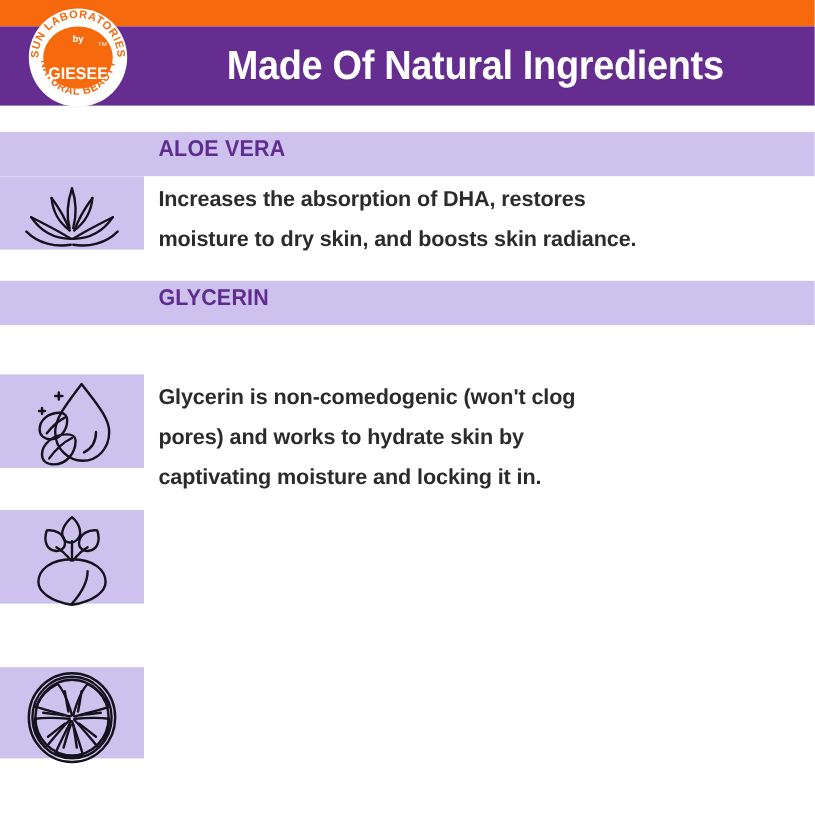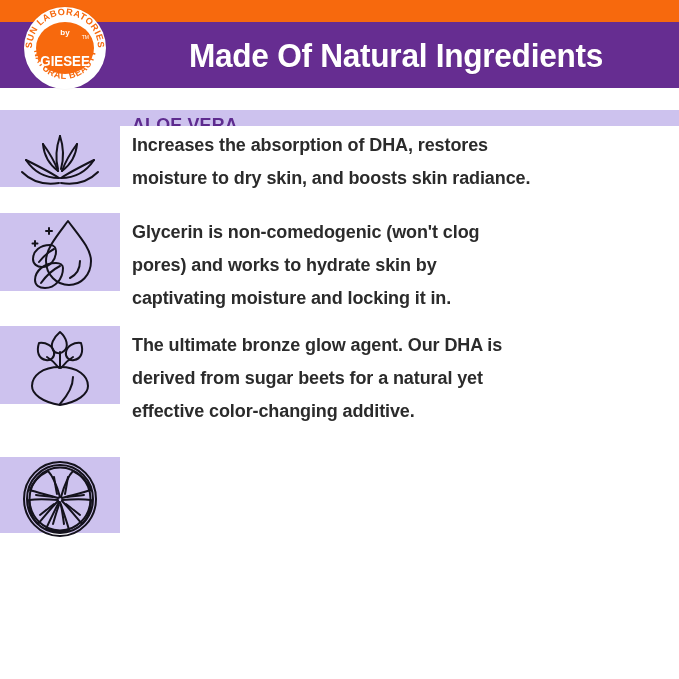--- a/index.html
+++ b/index.html
@@ -100,21 +100,21 @@
   }
 
   
   .section{
     position:relative;
     width:679px;
   }
   .title-band{
     position:relative;
     width:679px;
-    height:16px;
+    height:37px;
     background:#cdc2ee;
   }
   .title-text{
     position:absolute;
     left:132px;
     top:4px;
     color:#5e2b8f;
     font-size:19px;
     font-weight:bold;
     letter-spacing:0.2px;
@@ -214,21 +214,24 @@
     </div>
     <div class="text-cell">
       <div class="body-text">Increases the absorption of DHA, restores
 moisture to dry skin, and boosts skin radiance.</div>
     </div>
   </div>
   <div class="spacer" style="height:26px;"></div>
 </div>
 
 <div class="section">
-  <div class="body-row" style="height:78px;">
+  <div class="title-band">
+    <div class="title-text">GLYCERIN</div>
+  </div>
+  <div class="body-row" style="height:78px;margin-top:41px;">
     <div class="icon-cell">
       <svg class="ic" width="84" height="76" viewBox="0 0 84 76">
         <path d="M50 6 C38 22 28 34 28 46 C28 60 39 70 51 70 C63 70 73 60 73 46 C73 34 62 22 50 6 Z"></path>
         <path d="M62 46 C62 54 58 60 52 63" stroke-width="2"></path>
         <path d="M32 30 C22 30 15 36 15 44 C15 49 19 52 24 52 C32 52 38 45 38 36 C38 33 36 30 32 30 Z"></path>
         <path d="M21 47 C25 42 30 37 36 34"></path>
         <path d="M38 48 C26 48 17 56 17 65 C17 70 21 73 27 73 C37 73 45 64 45 53 C45 50 42 48 38 48 Z"></path>
         <path d="M23 68 C28 61 34 55 42 51"></path>
         <path d="M31 13 L31 19" stroke-width="2.4"></path>
         <path d="M28 16 L34 16" stroke-width="2.4"></path>
@@ -251,25 +254,20 @@
       <svg class="ic" width="80" height="80" viewBox="0 0 80 80">
         <path d="M40 4 C33 10 30 17 33 22 C35 26 41 26 44 23 C49 19 47 10 40 4 Z"></path>
         <path d="M19 15 C16 24 19 31 26 32 C31 33 35 29 34 24 C33 18 26 14 19 15 Z"></path>
         <path d="M61 15 C64 24 61 31 54 32 C49 33 45 29 46 24 C47 18 54 14 61 15 Z"></path>
         <path d="M40 24 L40 40"></path>
         <path d="M27 29 C32 32 36 36 39 40"></path>
         <path d="M53 29 C48 32 44 36 41 40"></path>
         <path d="M40 39 C22 39 12 48 12 58 C12 66 22 74 40 77 C58 74 68 66 68 58 C68 48 58 39 40 39 Z"></path>
         <path d="M53 49 C53 58 48 67 40 76"></path>
       </svg>
-    </div>
-    <div class="text-cell">
-      <div class="body-text">The ultimate bronze glow agent. Our DHA is
-derived from sugar beets for a natural yet
-effective color-changing additive.</div>
     </div>
   </div>
   <div class="spacer" style="height:53px;"></div>
 </div>
 
 <div class="section">
   <div class="body-row" style="height:76px;">
     <div class="icon-cell">
       <svg class="ic" width="84" height="80" viewBox="0 0 84 80">
         <ellipse cx="42" cy="40" rx="36" ry="37"></ellipse>

